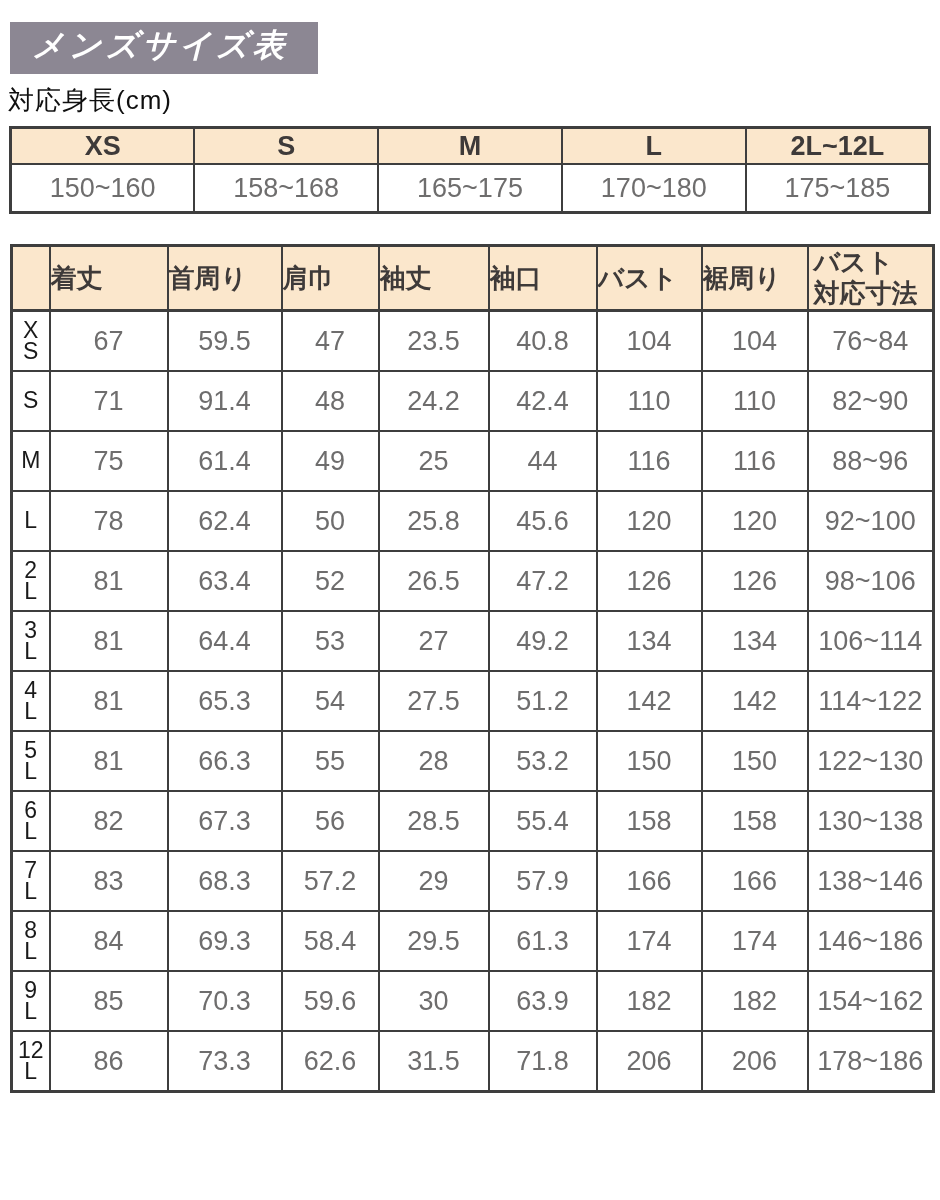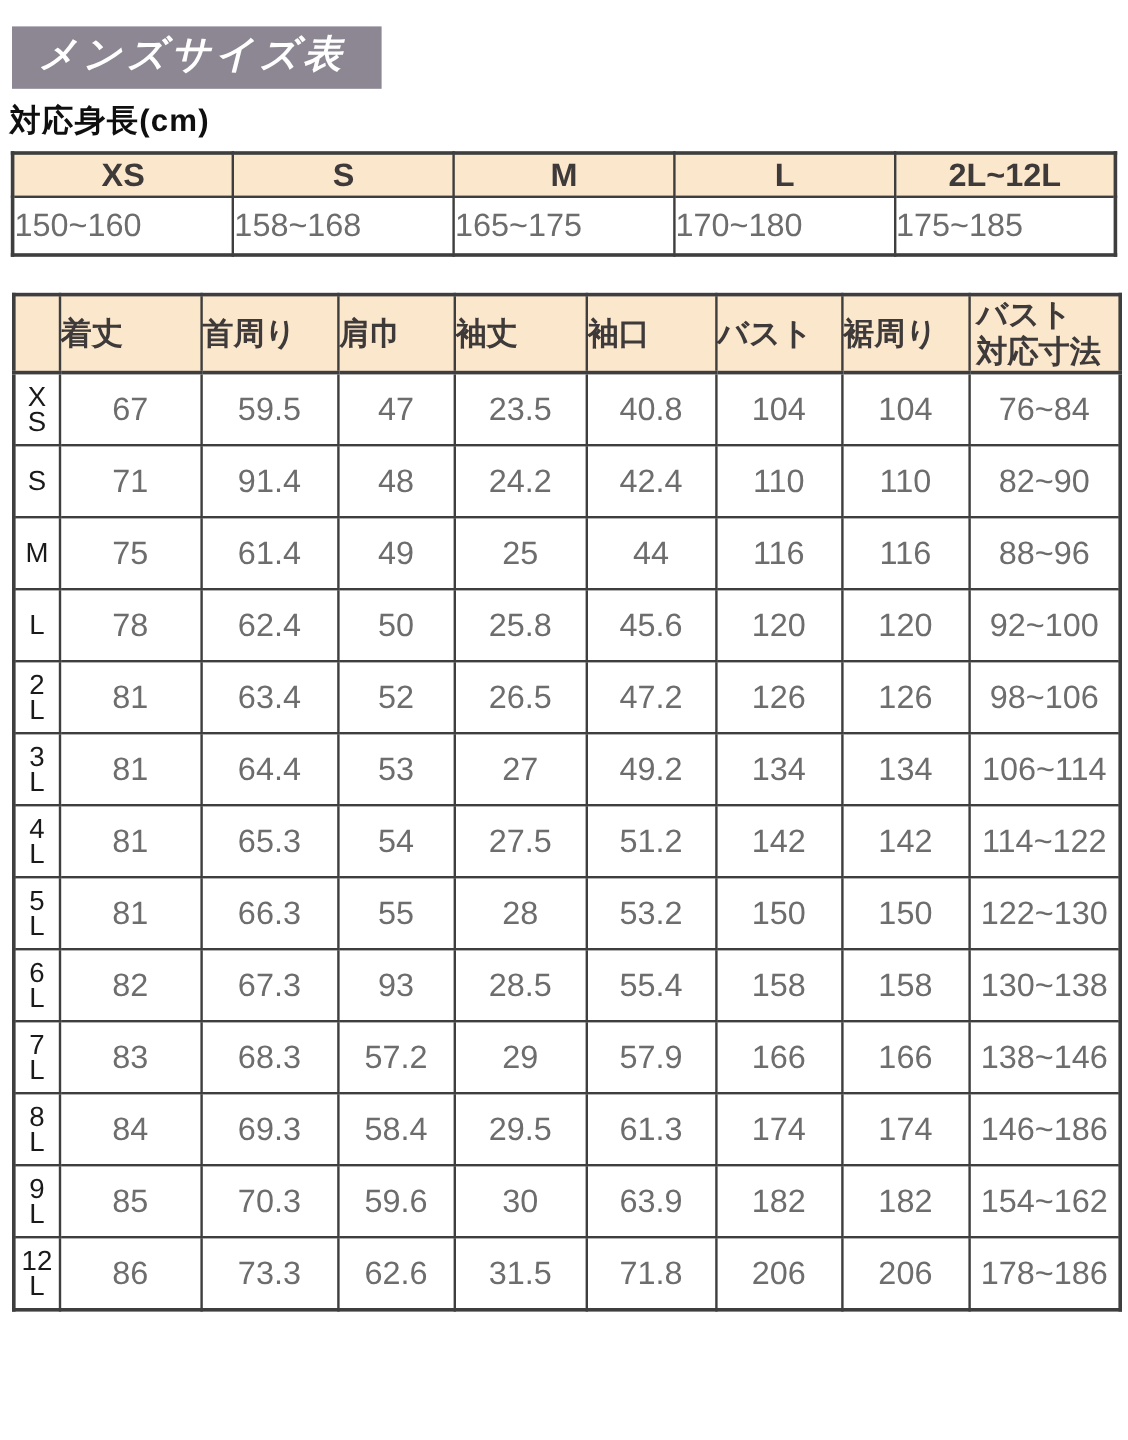--- a/index.html
+++ b/index.html
@@ -16,35 +16,35 @@
     font-family:"Liberation Sans","DejaVu Sans",sans-serif;
     -webkit-font-smoothing:antialiased;
   }
   .banner{
     display:inline-block;margin:22px 0 0 10px;
     background:var(--banner-bg);color:#ffffff;
     font-size:32px;font-weight:bold;letter-spacing:4px;
     padding:2px 22px 6px 22px;min-width:264px;font-style:italic;
   }
   .subtitle{
-    margin:9px 0 0 8px;font-size:26px;font-weight:bold;color:#0f0f0f;
+    margin:9px 0 0 8px;font-size:26px;font-weight:normal;color:#0f0f0f;
     letter-spacing:1px;
   }
   table{border-collapse:collapse;table-layout:fixed;border-radius:15px;}
   .height-table{
     margin:8px 0 0 9px;width:922px;border:3px solid var(--border);
   }
   .height-table th{
     background:var(--header-bg);border:2px solid var(--border);
     height:34px;font-size:27px;font-weight:bold;color:var(--header-text);
     text-align:center;padding:0;
   }
   .height-table td{
     border:2px solid var(--border);height:46px;font-size:27px;
-    color:var(--value-text);text-align:left;padding:0;
+    color:var(--value-text);text-align:center;padding:0;
   }
   .size-table{
     margin:30px 0 0 10px;width:922px;border:3px solid var(--border);
   }
   .size-table thead th{
     background:var(--header-bg);border:2px solid var(--border);
     border-bottom:3px solid var(--border);
     height:62px;font-size:26px;font-weight:bold;color:var(--header-text);
     text-align:left;white-space:pre-line;line-height:1.2;padding:0;
   }
@@ -227,21 +227,21 @@
           <td>150</td>
           <td>122~130</td>
         </tr>
         <tr>
           <th>
             <span>6</span>
             <span>L</span>
           </th>
           <td>82</td>
           <td>67.3</td>
-          <td>93</td>
+          <td>56</td>
           <td>28.5</td>
           <td>55.4</td>
           <td>158</td>
           <td>158</td>
           <td>130~138</td>
         </tr>
         <tr>
           <th>
             <span>7</span>
             <span>L</span>

